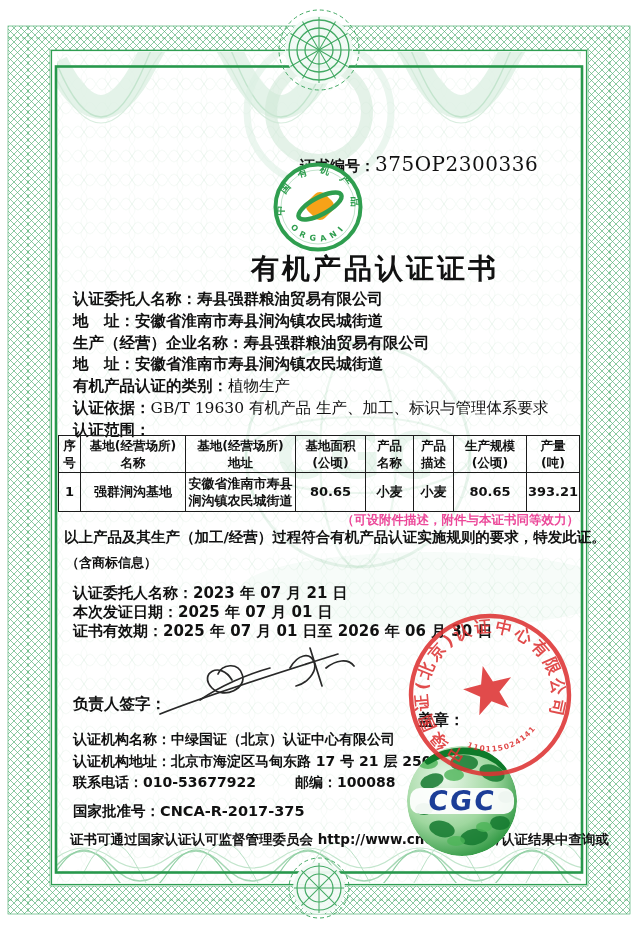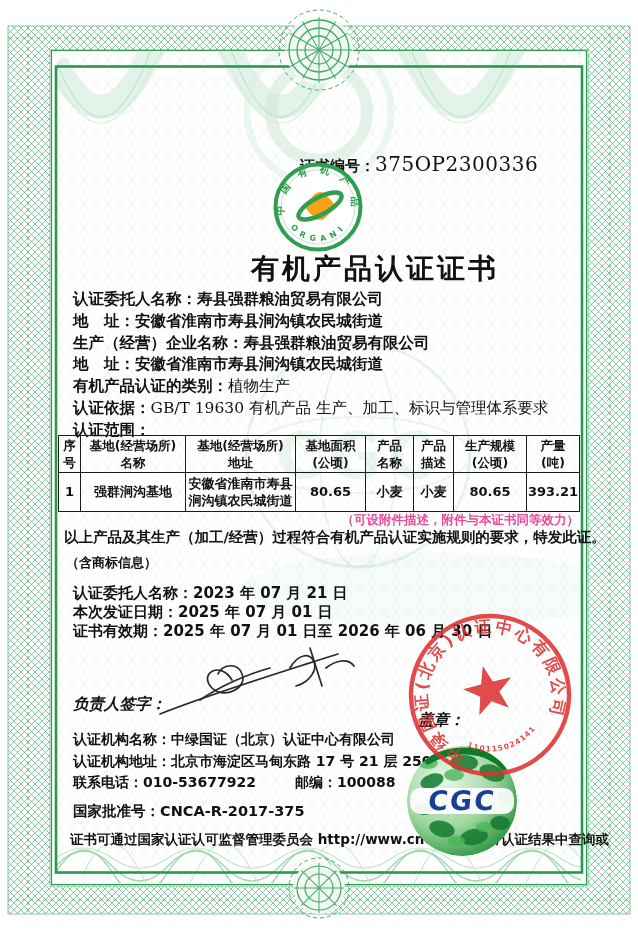--- a/index.html
+++ b/index.html
@@ -19,21 +19,21 @@
   table.scope{position:absolute;left:58px;top:435px;width:521px;border-collapse:collapse;table-layout:fixed;
               background:transparent;}
   table.scope th,table.scope td{border:1.4px solid #1c1c1c;text-align:center;vertical-align:middle;padding:0;}
   table.scope th{font-size:12.5px;font-weight:700;line-height:17px;height:36px;}
   table.scope td{font-size:13px;font-weight:600;height:38px;line-height:16px;}
   .attach{position:absolute;left:58px;top:512px;width:521px;text-align:right;
           font-family:"DejaVu Serif","Liberation Serif",serif;font-size:12.5px;font-weight:600;color:#ec4899;}
   .statement{position:absolute;left:64px;top:528px;width:514px;font-size:14.5px;font-weight:700;white-space:nowrap;}
   .noteline{position:absolute;left:66px;font-size:13px;font-weight:700;white-space:nowrap;}
   .dateline{position:absolute;left:73px;font-size:15px;font-weight:700;white-space:nowrap;}
-  .plain{position:absolute;font-size:15.5px;font-weight:700;white-space:nowrap;font-style:italic;}
+  .plain{position:absolute;font-size:15.5px;font-weight:700;white-space:nowrap;}
   .orgline{position:absolute;left:73px;font-size:14px;font-weight:700;white-space:nowrap;}
   .footer{position:absolute;left:70px;font-size:13.5px;font-weight:700;white-space:nowrap;}
 </style>
 </head>
 <body>
 
 <div class="cert">
 
   <svg class="deco" width="638" height="941" viewBox="0 0 638 941">
     <defs>

